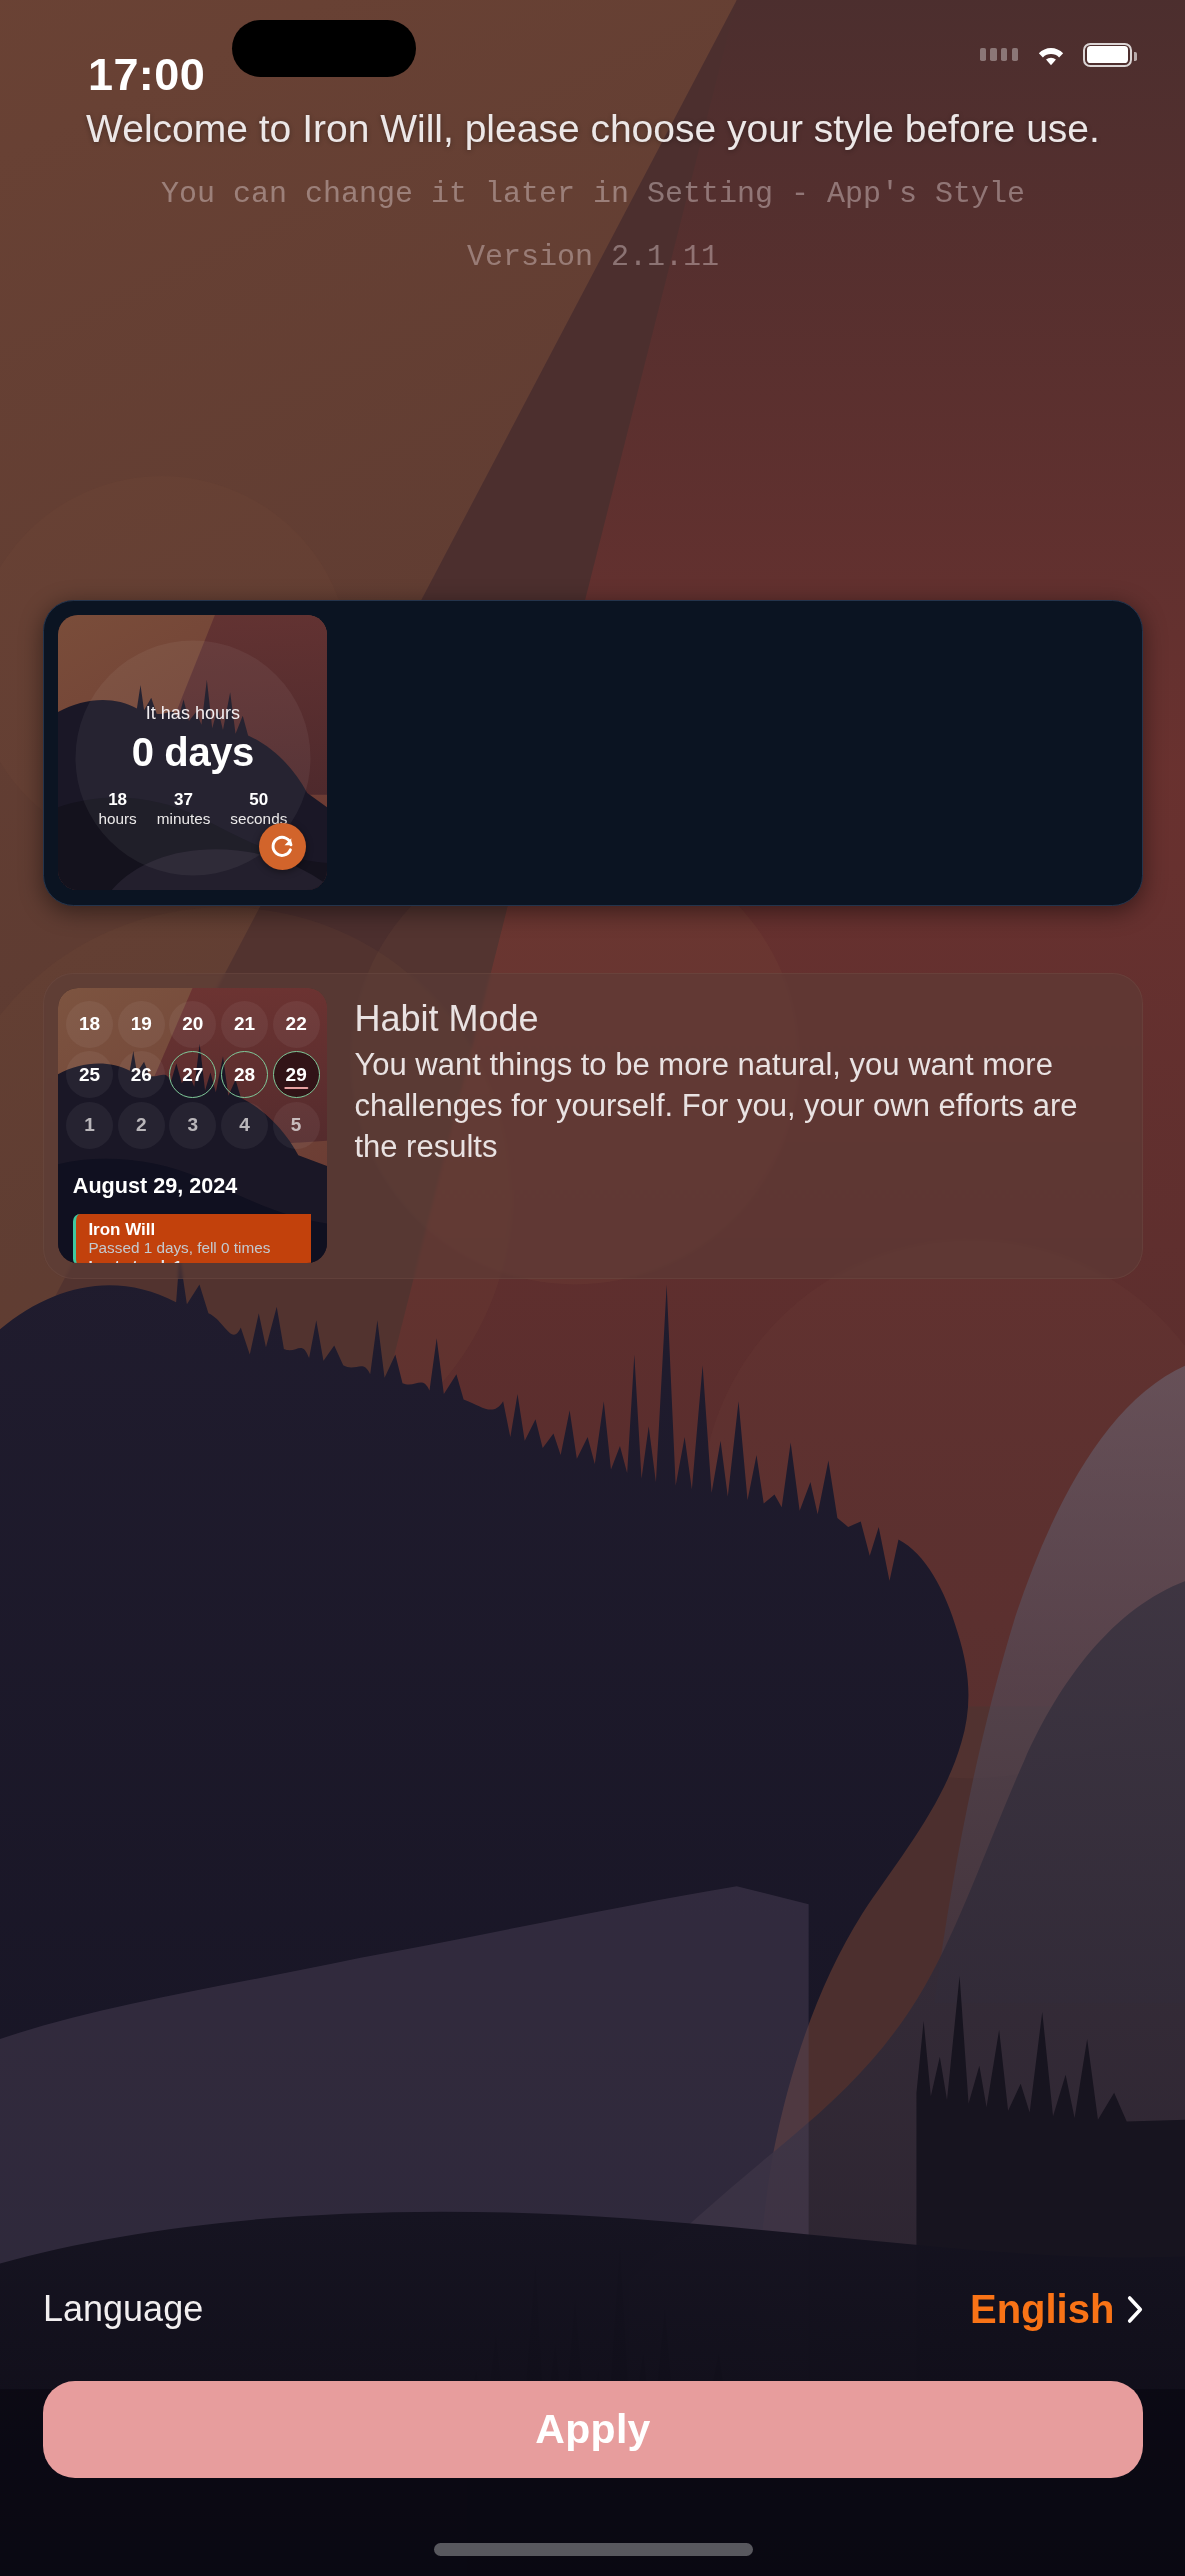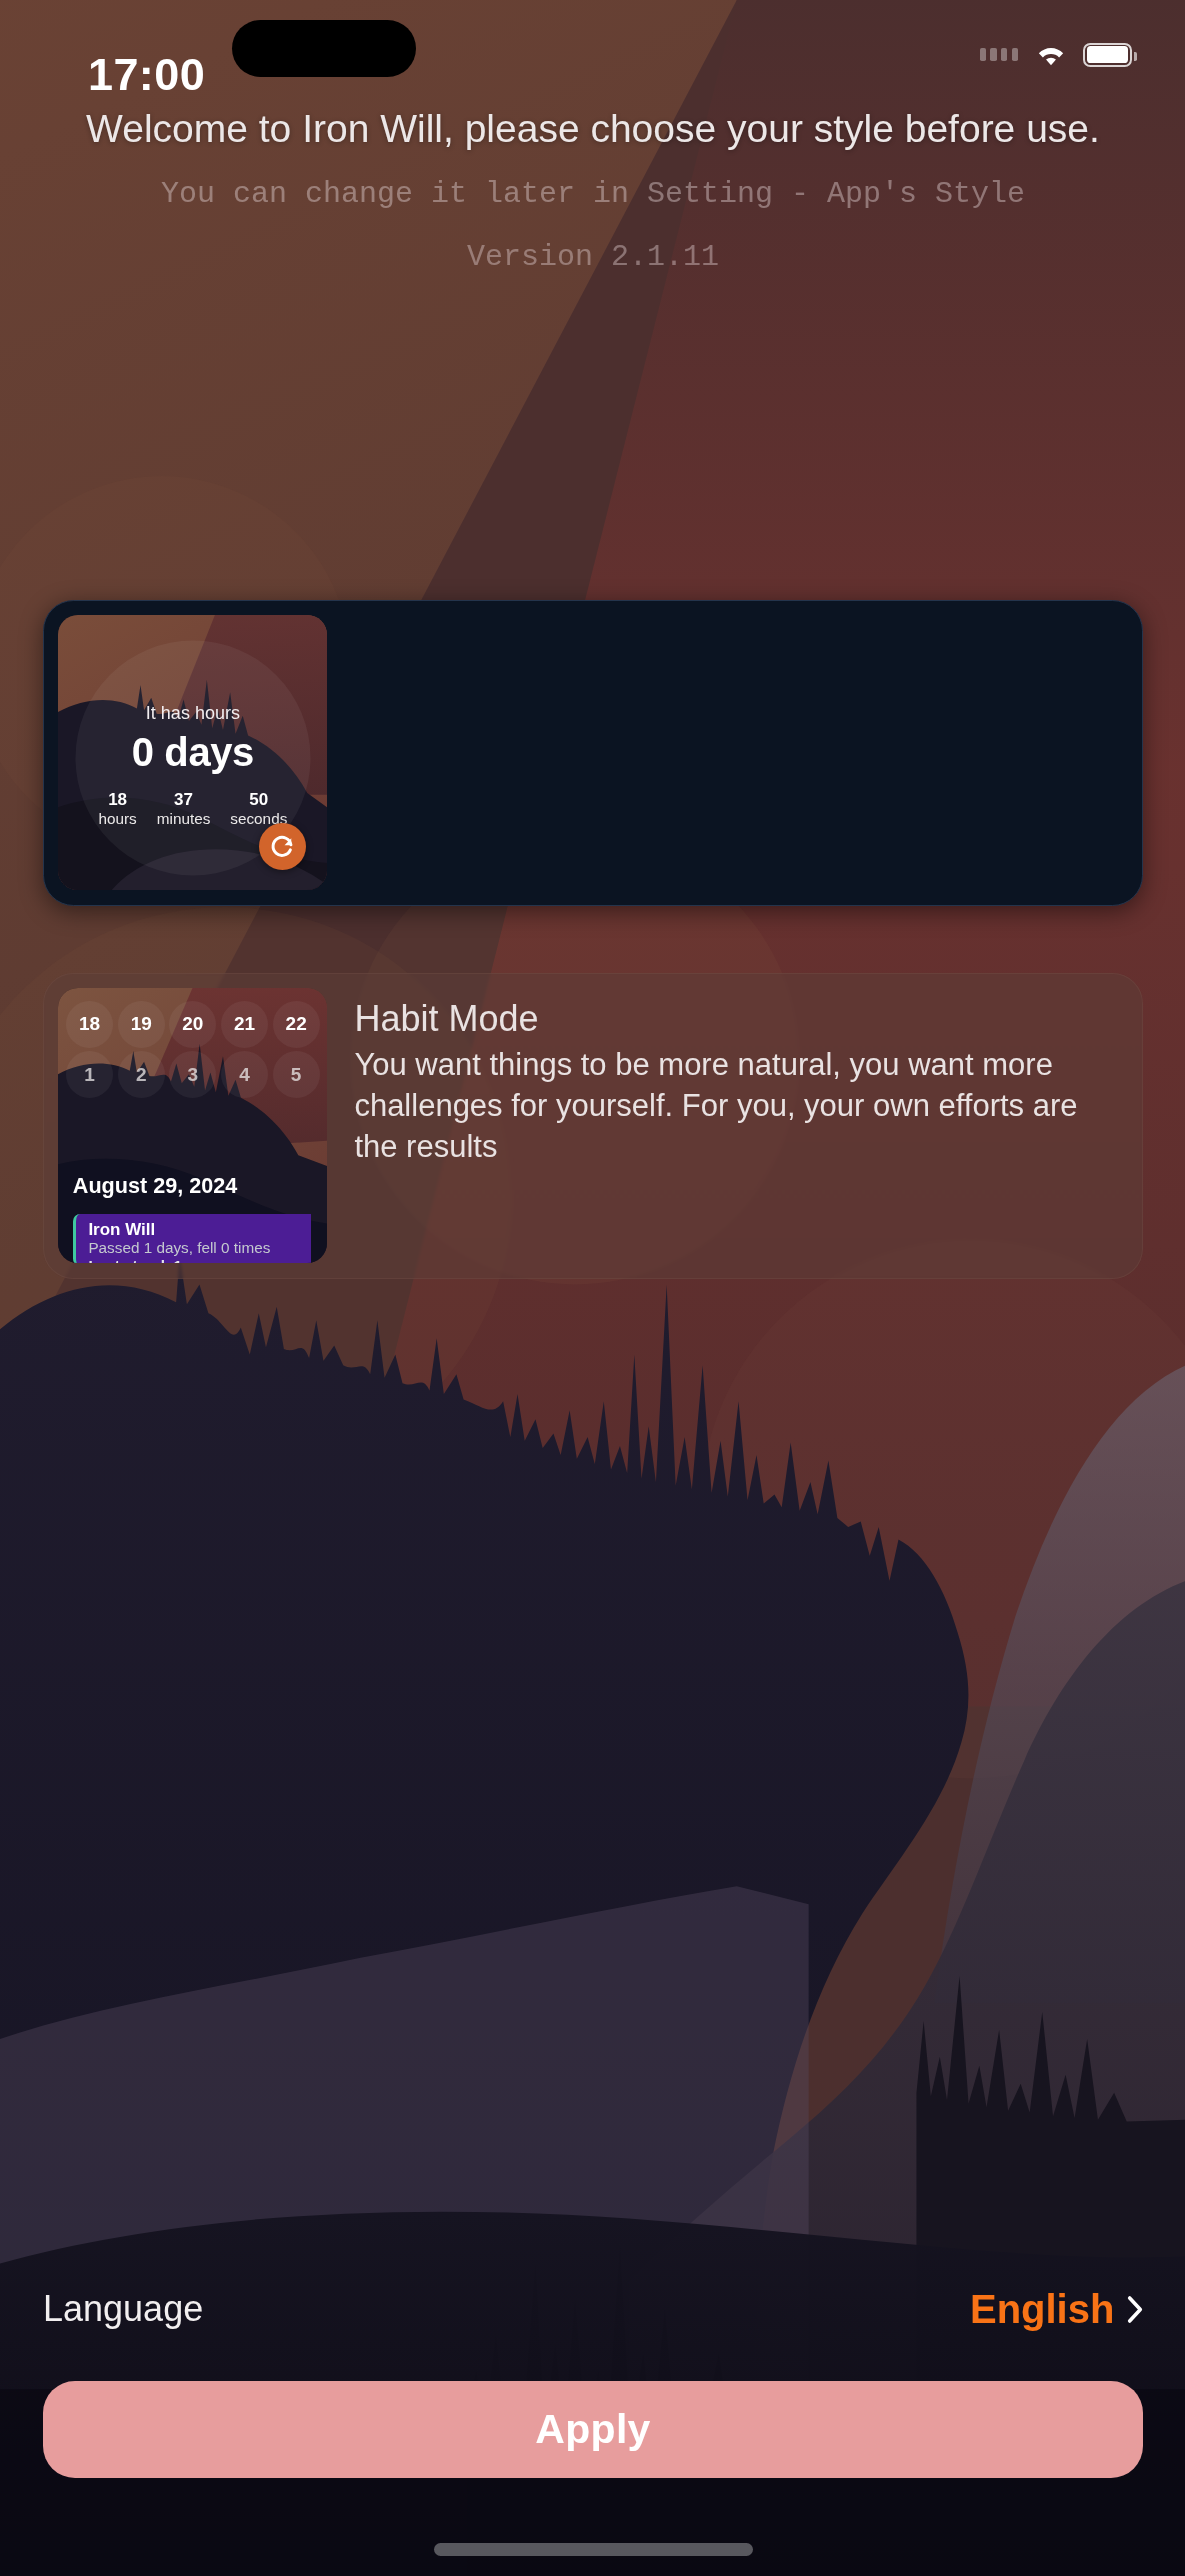--- a/index.html
+++ b/index.html
@@ -115,21 +115,21 @@
   .hp-day.dim { color:rgba(235,232,232,.75); }
   .hp-day.ring { border:1.8px solid #7fc999; background:transparent; }
   .hp-day.today { border:1.8px solid #7fc999; background:rgba(32,10,14,.72); }
   .hp-day.today .ul {
     position:absolute; bottom:8px; left:50%; transform:translateX(-50%);
     width:23.4px; height:2.7px; border-radius:1.8px; background:#e8a0a0;
   }
   .hp-date { position:absolute; top:185px; left:14.4px; font-size:21.6px; font-weight:700; color:#fff; }
   .hp-habit {
     position:absolute; left:14.4px; right:16px; top:226px; height:52px;
-    background:#4c1d95; border-left:3.6px solid #3fc9a0;
+    background:#c2410c; border-left:3.6px solid #3fc9a0;
     border-radius:7.2px 0 0 7.2px; padding:5.4px 0 0 12.6px; overflow:hidden;
   }
   .hp-hname { font-size:17px; font-weight:700; color:#fff; line-height:1.15; }
   .hp-hsub { font-size:15.3px; color:#c4c9cf; line-height:1.2; }
   .hp-hsub2 { font-size:15.3px; color:#e3e6ea; line-height:1.2; font-weight:700; }
 
   
   .bottom { position:absolute; left:0; bottom:0; width:1186px; z-index:15; }
   .lang-row {
     display:flex; align-items:center; justify-content:space-between;
@@ -396,20 +396,30 @@
         </svg>
         <div class="hp-cal">
           <div class="hp-row">
             <div class="hp-day">18</div>
             <div class="hp-day">19</div>
             <div class="hp-day">20</div>
             <div class="hp-day">21</div>
             <div class="hp-day">22</div>
           </div>
           <div class="hp-row">
+            <div class="hp-day">25</div>
+            <div class="hp-day">26</div>
+            <div class="hp-day ring">27</div>
+            <div class="hp-day ring">28</div>
+            <div class="hp-day today">
+                <span>29</span>
+                <span class="ul"></span>
+              </div>
+          </div>
+          <div class="hp-row">
             <div class="hp-day dim">1</div>
             <div class="hp-day dim">2</div>
             <div class="hp-day dim">3</div>
             <div class="hp-day dim">4</div>
             <div class="hp-day dim">5</div>
           </div>
         </div>
         <div class="hp-date">August 29, 2024</div>
         <div class="hp-habit">
           <div class="hp-hname">Iron Will</div>

